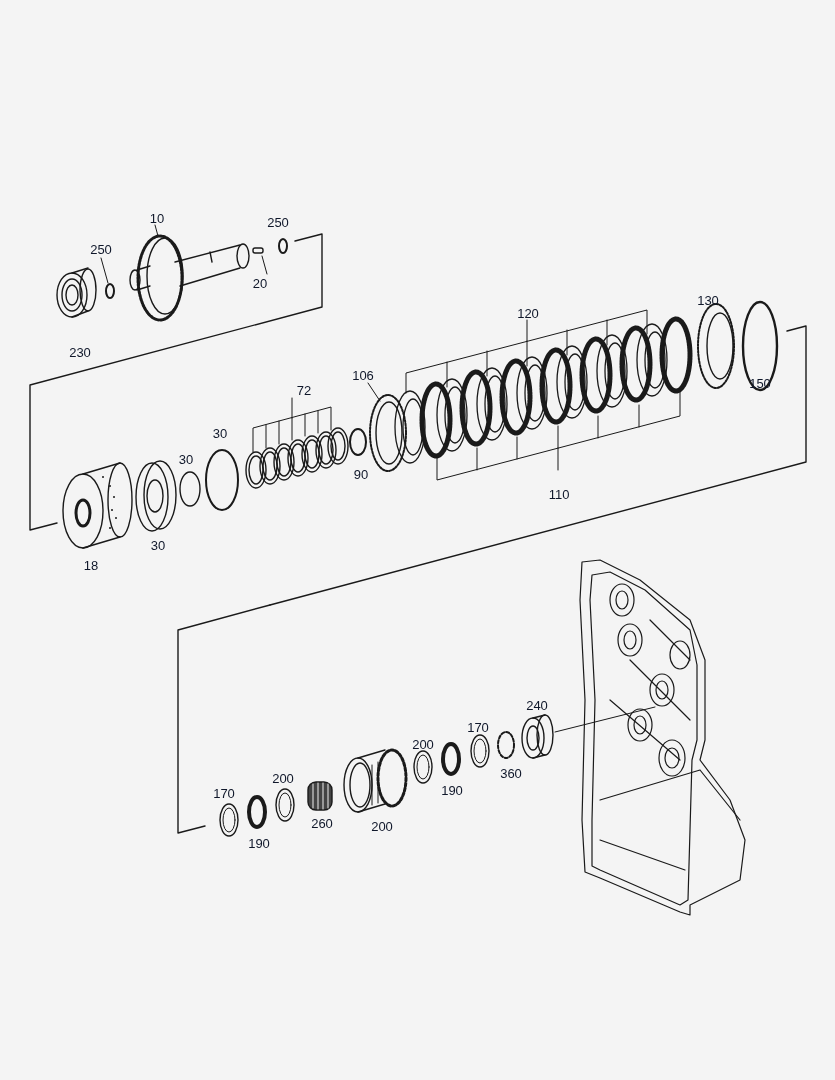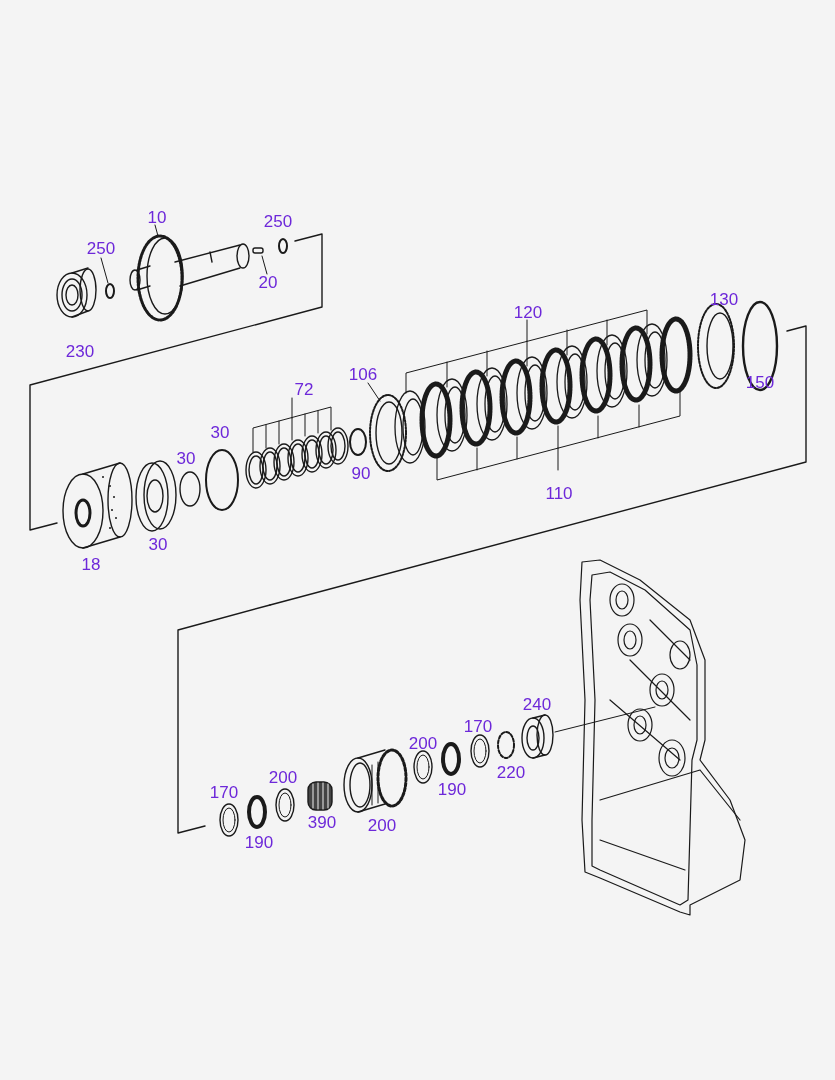--- a/index.html
+++ b/index.html
@@ -1,18 +1,18 @@
 <!DOCTYPE html>
 <html><head>
 <meta charset="utf-8">
 <style>
   html,body{margin:0;padding:0;background:#f4f4f4;}
   #canvas{position:relative;width:835px;height:1080px;background:#f4f4f4;overflow:hidden;}
   svg{position:absolute;left:0;top:0;}
-  .lbl{position:absolute;font-family:"Liberation Sans",sans-serif;font-size:17px;color:#6d28d9;transform:translate(-50%,-50%);white-space:nowrap;}
+  .lbl{position:absolute;font-family:"Liberation Sans",sans-serif;font-size:13px;color:#0f172a;transform:translate(-50%,-50%);white-space:nowrap;}
   .part{cursor:default;}
 </style>
 </head>
 <body>
 
 <div id="canvas">
 <svg width="835" height="1080" viewBox="0 0 835 1080" fill="none" stroke="#1a1a1a" stroke-width="1.4" stroke-linecap="round" stroke-linejoin="round">
 
   <g>
     <polyline points="295,241 322,234 322,307 30,385 30,530 57,523"></polyline>
@@ -189,36 +189,36 @@
         <ellipse cx="640" cy="725" rx="6" ry="9"></ellipse>
     <ellipse cx="672" cy="758" rx="13" ry="18"></ellipse>
         <ellipse cx="672" cy="758" rx="7" ry="10"></ellipse>
     <path d="M630,660 L690,720 M650,620 L690,660 M610,700 L680,760"></path>
   </g>
 </svg>
 
 <span class="lbl" style="left:157px;top:218px">10</span>
 <span class="lbl" style="left:101px;top:249px">250</span>
 <span class="lbl" style="left:278px;top:222px">250</span>
-<span class="lbl" style="left:268px;top:283px">20</span>
+<span class="lbl" style="left:260px;top:283px">20</span>
 <span class="lbl" style="left:80px;top:352px">230</span>
 <span class="lbl" style="left:304px;top:390px">72</span>
 <span class="lbl" style="left:363px;top:375px">106</span>
 <span class="lbl" style="left:528px;top:313px">120</span>
-<span class="lbl" style="left:724px;top:300px">130</span>
+<span class="lbl" style="left:708px;top:300px">130</span>
 <span class="lbl" style="left:760px;top:383px">150</span>
 <span class="lbl" style="left:220px;top:433px">30</span>
 <span class="lbl" style="left:186px;top:459px">30</span>
 <span class="lbl" style="left:361px;top:474px">90</span>
 <span class="lbl" style="left:559px;top:494px">110</span>
 <span class="lbl" style="left:158px;top:545px">30</span>
 <span class="lbl" style="left:91px;top:565px">18</span>
 <span class="lbl" style="left:537px;top:705px">240</span>
 <span class="lbl" style="left:478px;top:727px">170</span>
 <span class="lbl" style="left:423px;top:744px">200</span>
-<span class="lbl" style="left:511px;top:773px">220</span>
+<span class="lbl" style="left:511px;top:773px">360</span>
 <span class="lbl" style="left:452px;top:790px">190</span>
 <span class="lbl" style="left:283px;top:778px">200</span>
 <span class="lbl" style="left:224px;top:793px">170</span>
-<span class="lbl" style="left:322px;top:823px">390</span>
+<span class="lbl" style="left:322px;top:823px">260</span>
 <span class="lbl" style="left:382px;top:826px">200</span>
 <span class="lbl" style="left:259px;top:843px">190</span>
 </div>
 
 </body></html>

